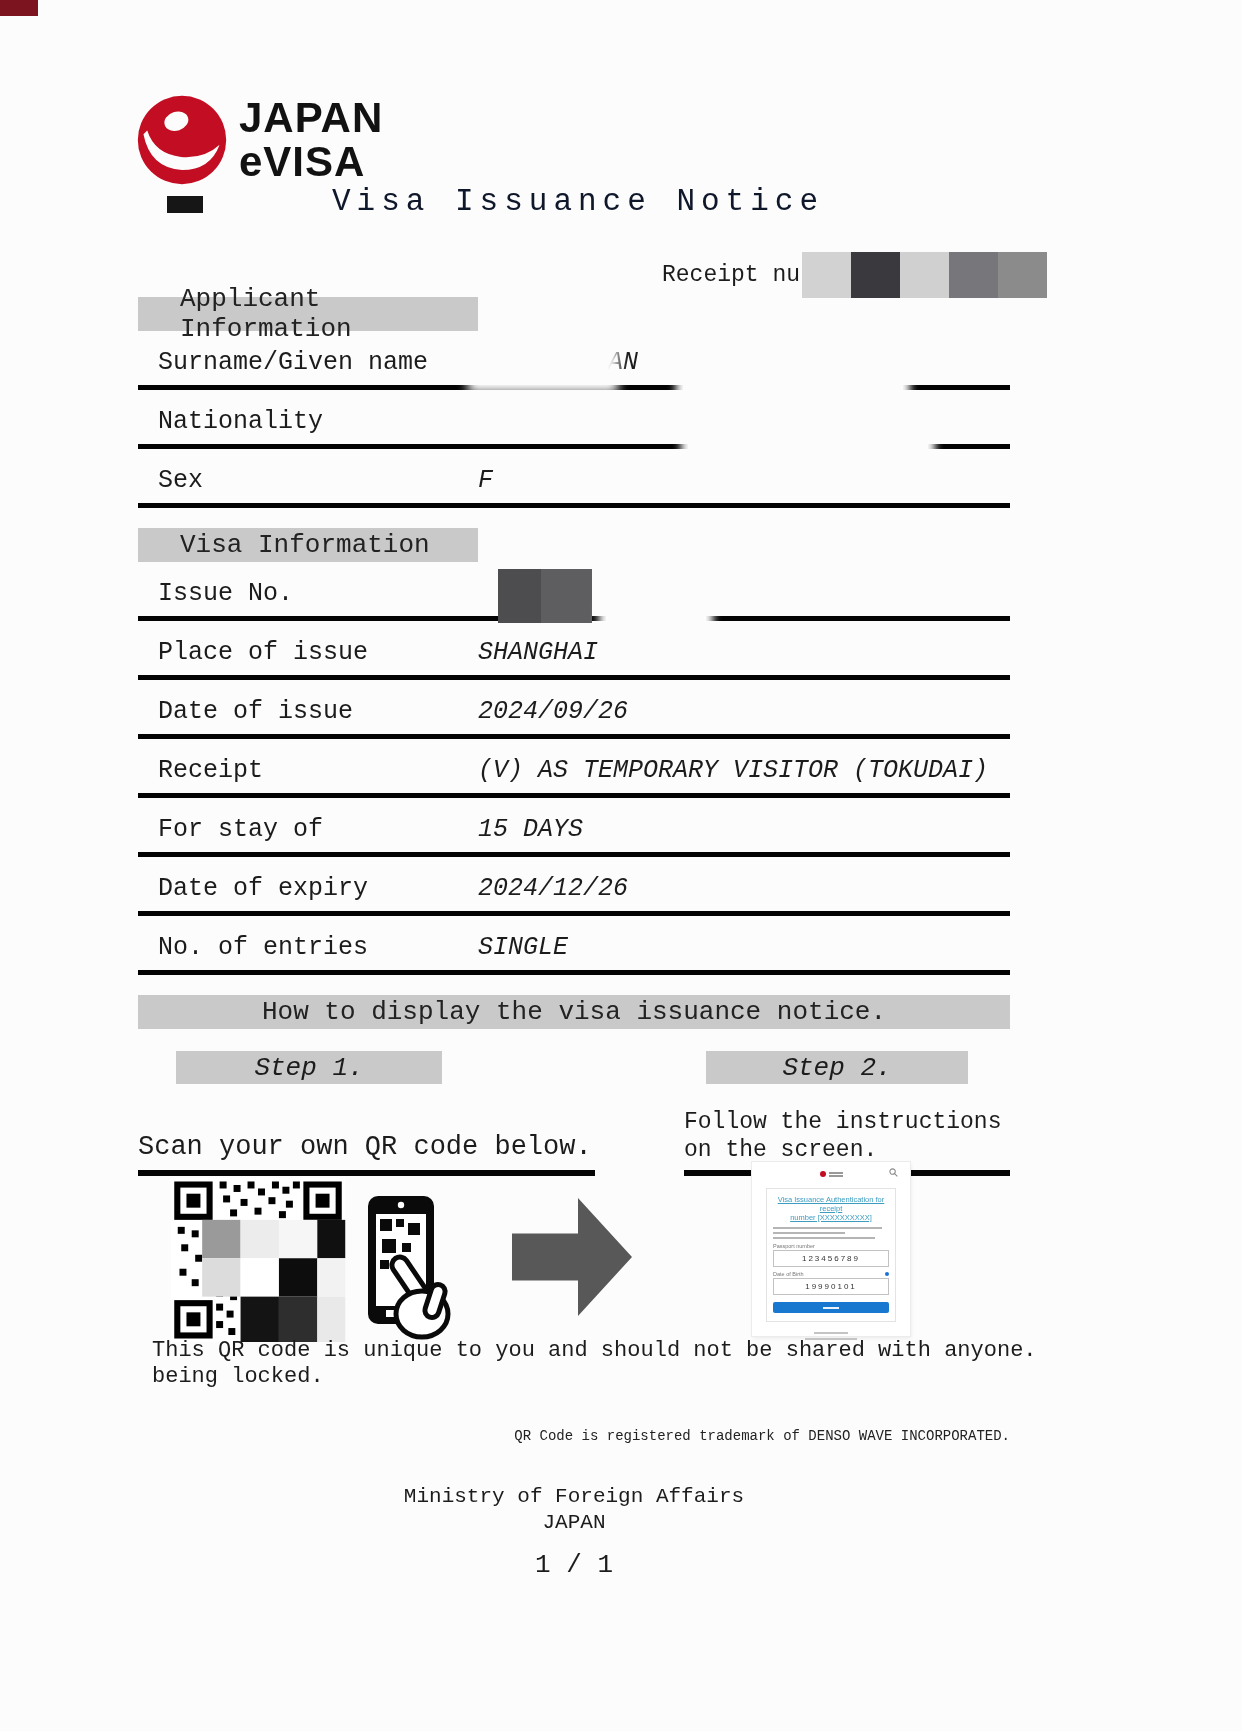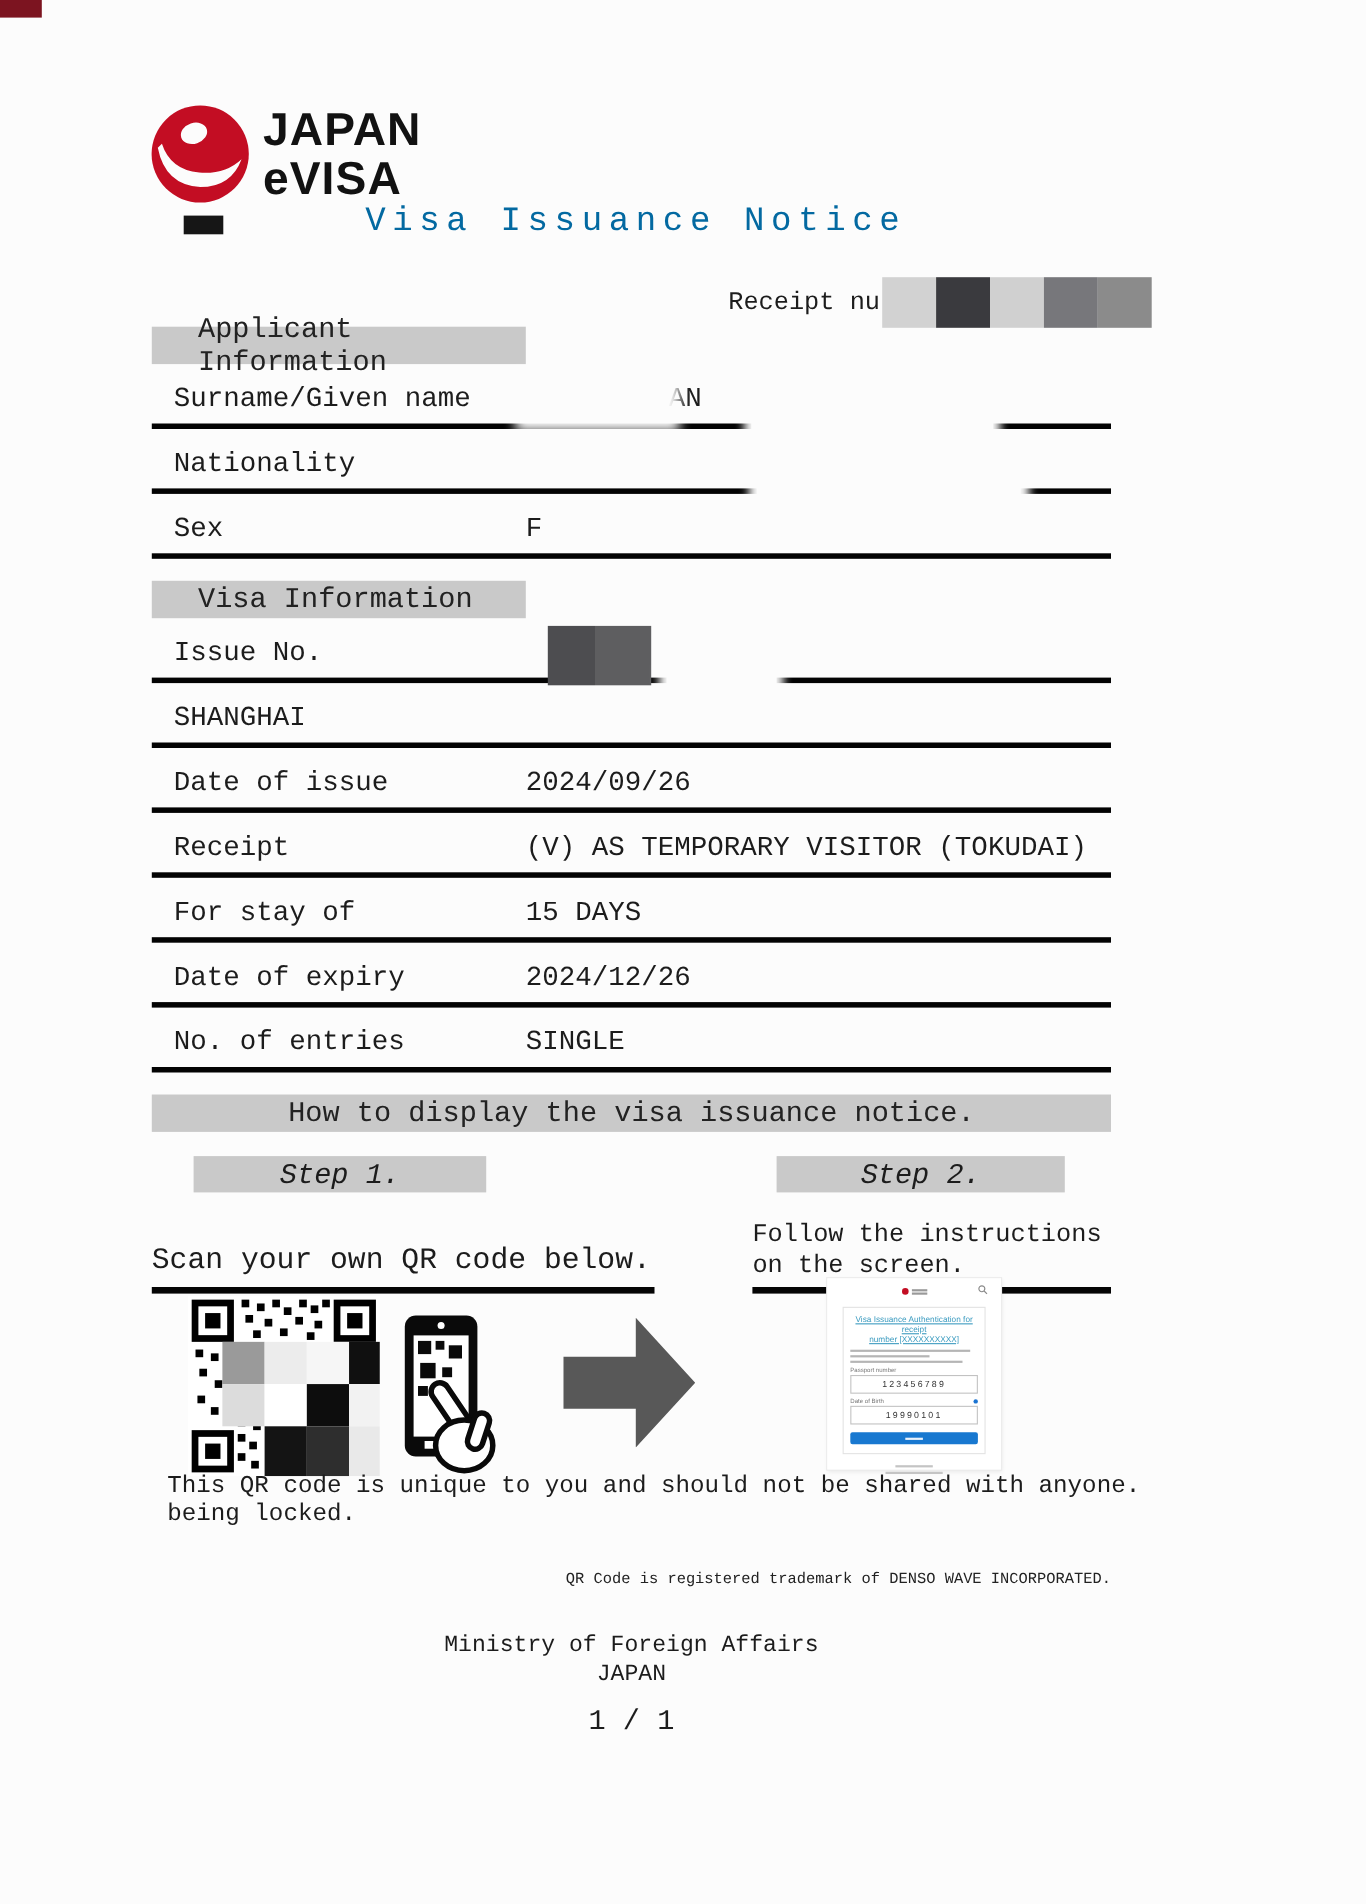--- a/index.html
+++ b/index.html
@@ -12,38 +12,38 @@
   .corner-mark{position:absolute;left:0;top:0;width:38px;height:16px;background:#7c1420;}
   .artifact-mark{position:absolute;left:167px;top:196px;width:36px;height:17px;background:#161616;}
 
   
   .logo{position:absolute;left:135px;top:92px;display:flex;align-items:center;gap:10px;}
   .logo-mark{width:94px;height:96px;}
   .logo-text{font-family:"Liberation Sans","DejaVu Sans",sans-serif;font-weight:bold;
     font-size:42px;line-height:44px;color:#121212;letter-spacing:1px;}
 
   .doc-title{position:absolute;left:138px;top:184px;width:880px;text-align:center;
-    font-size:31px;letter-spacing:6px;color:#0369a1;white-space:nowrap;}
+    font-size:31px;letter-spacing:6px;color:#0f172a;white-space:nowrap;}
 
   
   .receipt{position:absolute;left:662px;top:252px;display:flex;align-items:center;}
   .receipt-label{font-size:23px;white-space:nowrap;}
   .redact-strip{display:flex;height:46px;margin-left:2px;filter:blur(.4px);}
   .redact-strip div{width:49px;height:46px;}
 
   
   .flow{position:absolute;left:138px;top:297px;width:872px;}
   .banner{background:#c9c9c9;height:34px;display:flex;align-items:center;
     font-size:26px;color:#222;}
   .banner.small-banner{width:340px;padding-left:42px;box-sizing:border-box;}
   .banner.full{width:100%;justify-content:center;}
   .row{position:relative;height:59px;box-sizing:border-box;border-bottom:5px solid #030303;
     display:flex;align-items:flex-end;padding:0 0 8px 20px;font-size:25px;}
   .row .lbl{width:320px;flex:none;white-space:nowrap;}
-  .row .val{white-space:nowrap;}
+  .row .val{white-space:nowrap;font-style:italic;}
   .gap-smudge{position:absolute;bottom:-11px;height:18px;background:#fcfcfc;
     box-shadow:0 0 8px 7px #fcfcfc;}
   .name-smudge{position:absolute;left:340px;bottom:2px;width:130px;height:34px;
     background:#fcfcfc;box-shadow:0 0 10px 10px #fcfcfc;}
   .issue-redact{position:absolute;left:360px;bottom:-7px;width:94px;height:54px;
     background:linear-gradient(90deg,#4d4d50 0 46%,#5e5e60 46%);}
   .sect-gap{height:20px;}
   .steps-gap{height:22px;}
   .steps{display:flex;font-style:italic;}
   .step-banner{background:#c9c9c9;height:33px;display:flex;align-items:center;
@@ -162,20 +162,21 @@
     </div>
 
     <div class="row">
       <span class="lbl">Issue No.</span>
       <span class="val"></span>
       <div class="issue-redact"></div>
       <div class="gap-smudge" style="left:468px;width:100px;"></div>
     </div>
 
     <div class="row">
+      <span class="lbl">Place of issue</span>
       <span class="val">SHANGHAI</span>
     </div>
 
     <div class="row">
       <span class="lbl">Date of issue</span>
       <span class="val">2024/09/26</span>
     </div>
 
     <div class="row">
       <span class="lbl">Receipt</span>

